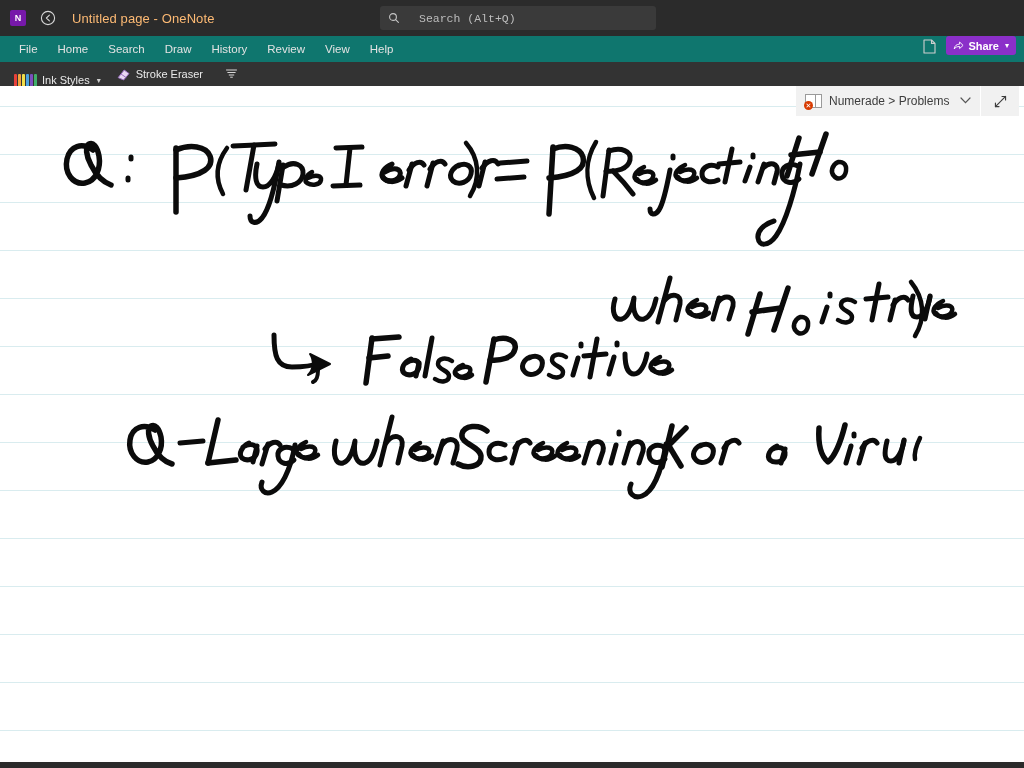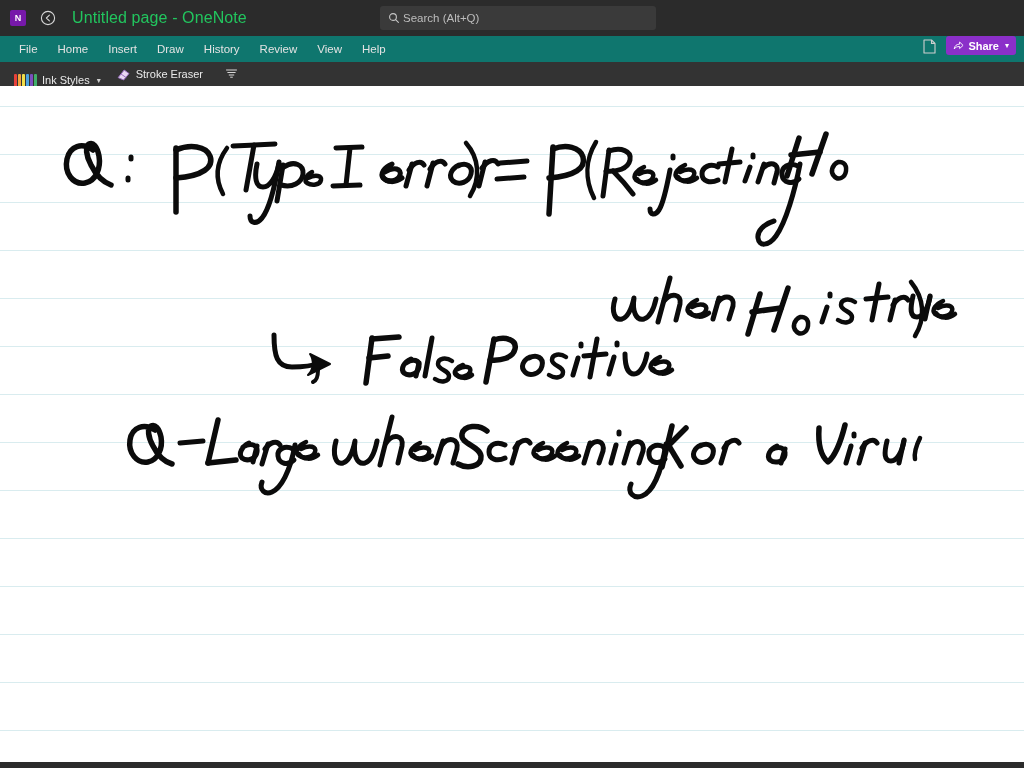--- a/index.html
+++ b/index.html
@@ -20,29 +20,29 @@
     background:#7719aa; color:#fff; font-size:9px; font-weight:bold;
     display:flex; align-items:center; justify-content:center;
     font-family:"Liberation Sans", sans-serif;
   }
   .back-btn {
     width:24px; height:24px; margin-left:10px; border-radius:50%;
     display:flex; align-items:center; justify-content:center;
   }
   .back-btn svg { display:block; }
   .win-title {
-    margin-left:12px; color:#22c55e; font-size:16px; letter-spacing:.1px;
+    margin-left:12px; color:#fdba74; font-size:13px; letter-spacing:.1px;
     white-space:nowrap;
   }
   .searchbox {
     position:absolute; left:380px; top:6px; width:276px; height:24px;
     background:#3a3a3a; border-radius:3px; display:flex; align-items:center;
     padding-left:8px;
   }
-  .searchbox .ph { color:#bdbdbd; font-size:11.5px; margin-left:3px; }
+  .searchbox .ph { color:#bdbdbd; font-size:11.5px; margin-left:19px;font-family:Liberation Mono, monospace; }
   .tb-right {
     position:absolute; right:0; top:0; height:36px; display:flex; align-items:center;
   }
   .acct-name { color:#e6e6e6; font-size:11.5px; margin-right:6px; white-space:nowrap; }
   .avatar {
     width:20px; height:20px; border-radius:50%;
     background:radial-gradient(circle at 36% 32%, #d8c3ab 0%, #b2836b 42%, #6b4433 78%, #3a2720 100%);
     border:1px solid #5a4a42; position:relative; overflow:hidden;
   }
   .avatar::after{
@@ -150,21 +150,21 @@
       <path d="M7.6 7.6 L10.4 10.4" stroke="#c6c6c6" stroke-width="1.1" stroke-linecap="round"></path>
     </svg>
     <span class="ph">Search (Alt+Q)</span>
   </div>
 
 </div>
 
 <div class="menubar">
   <div class="menu-item">File</div>
   <div class="menu-item">Home</div>
-  <div class="menu-item">Insert</div>
+  <div class="menu-item">Search</div>
   <div class="menu-item">Draw</div>
   <div class="menu-item">History</div>
   <div class="menu-item">Review</div>
   <div class="menu-item">View</div>
   <div class="menu-item">Help</div>
 
   <div class="menu-right">
     <div class="page-icon-btn">
       <svg width="13" height="15" viewBox="0 0 13 15">
         <path d="M1 1 H8.5 L12 4.4 V14 H1 Z" fill="none" stroke="#cfcfcf" stroke-width="1.1" stroke-linejoin="round"></path>
@@ -222,20 +222,42 @@
       <i style="top:308px"></i>
       <i style="top:356px"></i>
     <i style="top:404px"></i>
       <i style="top:452px"></i>
       <i style="top:500px"></i>
       <i style="top:548px"></i>
     <i style="top:596px"></i>
       <i style="top:644px"></i>
   </div>
 
+  <div class="tabpanel">
+    <div class="tab-main">
+      <span class="notebook-icon">
+        <span class="pg p2"></span>
+        <span class="pg p1"></span>
+        <span class="badge">✕</span>
+      </span>
+      <span class="tab-label">Numerade &gt; Problems</span>
+      <span class="tab-chev">
+        <svg width="11" height="7" viewBox="0 0 11 7">
+            <path d="M1 1 L5.5 5.6 L10 1" fill="none" stroke="#555" stroke-width="1.2" stroke-linecap="round"></path>
+          </svg>
+      </span>
+    </div>
+    <div class="expand-btn">
+      <svg width="15" height="15" viewBox="0 0 16 16">
+        <path d="M9.6 2.6 H13.4 V6.4" fill="none" stroke="#3d3d3d" stroke-width="1.2" stroke-linecap="round" stroke-linejoin="round"></path>
+        <path d="M6.4 13.4 H2.6 V9.6" fill="none" stroke="#3d3d3d" stroke-width="1.2" stroke-linecap="round" stroke-linejoin="round"></path>
+        <path d="M13.4 2.6 L2.6 13.4" stroke="#3d3d3d" stroke-width="1.2" stroke-linecap="round"></path>
+      </svg>
+    </div>
+  </div>
 
   <svg class="ink" viewBox="0 0 1024 676">
     <g fill="none" stroke="#0b0b0b" stroke-linecap="round" stroke-linejoin="round">
 
       <g stroke-width="5.5">
         <path d="M93 64 C82 56 70 60 67 73 C64 87 73 99 85 97 C96 95 101 82 99 70 C97 60 93 56 89 58 C85 60 86 70 91 79 C96 89 103 96 111 99"></path>
       </g>
 
       <g stroke-width="5" stroke-linecap="round">
         <path d="M131 71 L131 73"></path>

